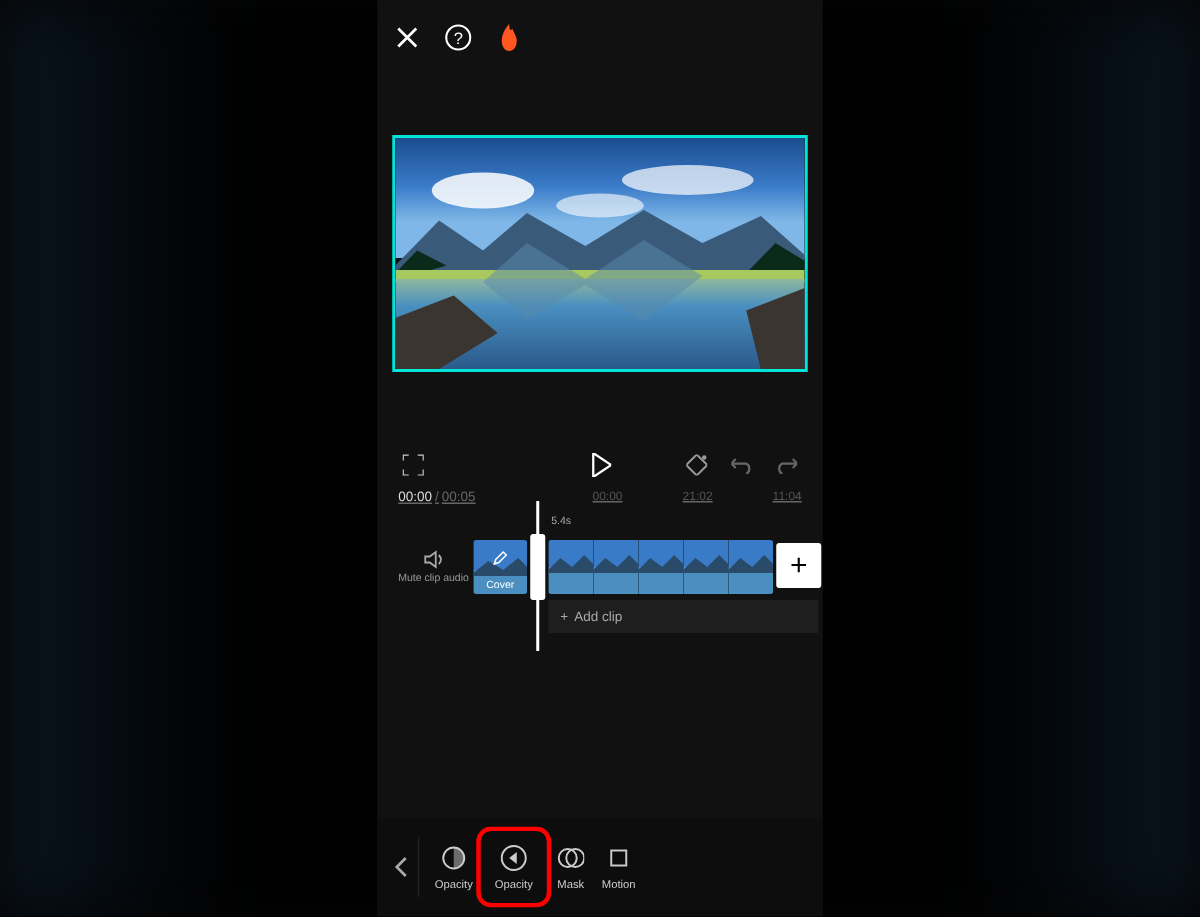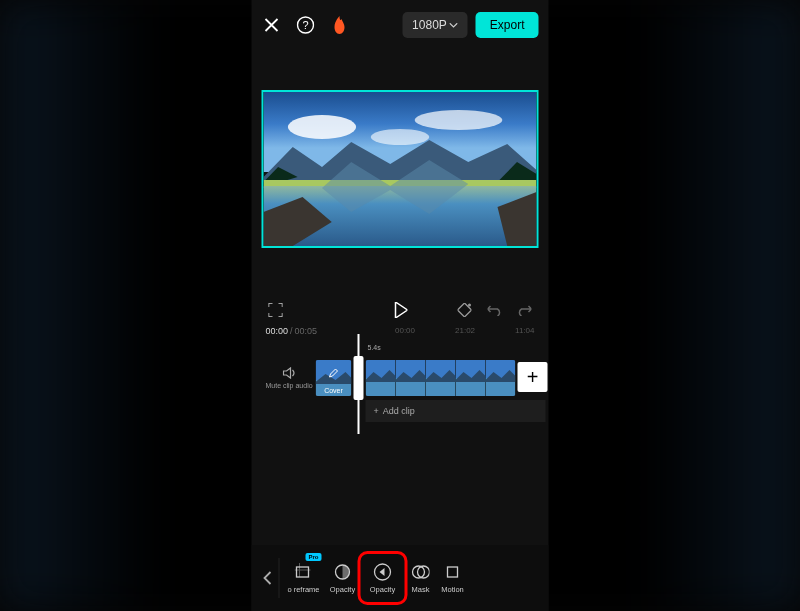--- a/index.html
+++ b/index.html
@@ -83,20 +83,21 @@
     transform: translateX(-50%);
     color: #fff;
   }
   .playback-right { display: flex; gap: 10px; align-items: center; color: #888; }
   .time-row {
     display: flex;
     justify-content: space-between;
     padding: 0 14px 8px;
     font-size: 9px;
     color: #666;
+    text-decoration: underline;
   }
   .time-left { display: flex; gap: 2px; }
   .time-current { color: #ddd; }
   .time-ticks { display: flex; gap: 40px; font-size: 8px; color: #555; }
   
   .timeline {
     position: relative;
     height: 90px;
     margin-top: 10px;
   }
@@ -283,29 +284,20 @@
         <svg width="18" height="18" viewBox="0 0 18 18">
             <circle cx="9" cy="9" r="8" stroke="#fff" stroke-width="1.4" fill="none"></circle>
             <text x="9" y="13" text-anchor="middle" fill="#fff" font-size="11">?</text>
           </svg>
       </div>
       <div class="icon-btn flame">
         <svg width="16" height="18" viewBox="0 0 16 18">
             <path d="M8 0 C8 0 3 5 3 11 C3 15 5 18 8 18 C11 18 13 15 13 11 C13 8 11 6 10 3 C9 5 8 4 8 0 Z" fill="#ff5722"></path>
           </svg>
       </div>
-    </div>
-    <div class="topbar-right">
-      <button class="resolution-btn">
-        <span>1080P</span>
-        <svg width="8" height="5" viewBox="0 0 8 5">
-            <path d="M0 0 L4 4 L8 0" stroke="#ccc" stroke-width="1.2" fill="none"></path>
-          </svg>
-      </button>
-      <button class="export-btn">Export</button>
     </div>
   </div>
 
   <div class="preview-wrap">
     <svg class="preview-svg" viewBox="0 0 280 154" preserveAspectRatio="none">
       <defs>
         <linearGradient id="sky" x1="0" y1="0" x2="0" y2="1">
           <stop offset="0%" stop-color="#1a4d8f"></stop>
           <stop offset="40%" stop-color="#3a7bc8"></stop>
           <stop offset="70%" stop-color="#7fb8e8"></stop>
@@ -433,30 +425,20 @@
   </div>
 
   <div class="bottom">
     <div class="back-btn">
       <svg width="10" height="14" viewBox="0 0 10 14">
           <path d="M8 1 L2 7 L8 13" stroke="#aaa" stroke-width="1.8" fill="none"></path>
         </svg>
     </div>
     <div class="tools">
 
-      <div class="tool" style="flex:0 0 40px">
-        <span class="pro-badge">Pro</span>
-        <div class="tool-icon">
-            <svg width="18" height="18" viewBox="0 0 18 18">
-              <rect x="2" y="4" width="12" height="10" stroke="#ccc" stroke-width="1.3" fill="none"></rect>
-              <path d="M5 0 V14 M0 7 H16" stroke="#ccc" stroke-width="1" opacity="0.4"></path>
-            </svg>
-          </div>
-        <div class="tool-label">o reframe</div>
-      </div>
 
 
 
       <div class="tool" style="flex:0 0 38px">
         <div class="tool-icon">
             <svg width="18" height="18" viewBox="0 0 18 18">
               <circle cx="9" cy="9" r="7" stroke="#ccc" stroke-width="1.3" fill="none"></circle>
               <path d="M9 2 A7 7 0 0 1 9 16 Z" fill="#ccc" opacity="0.5"></path>
             </svg>
           </div>

